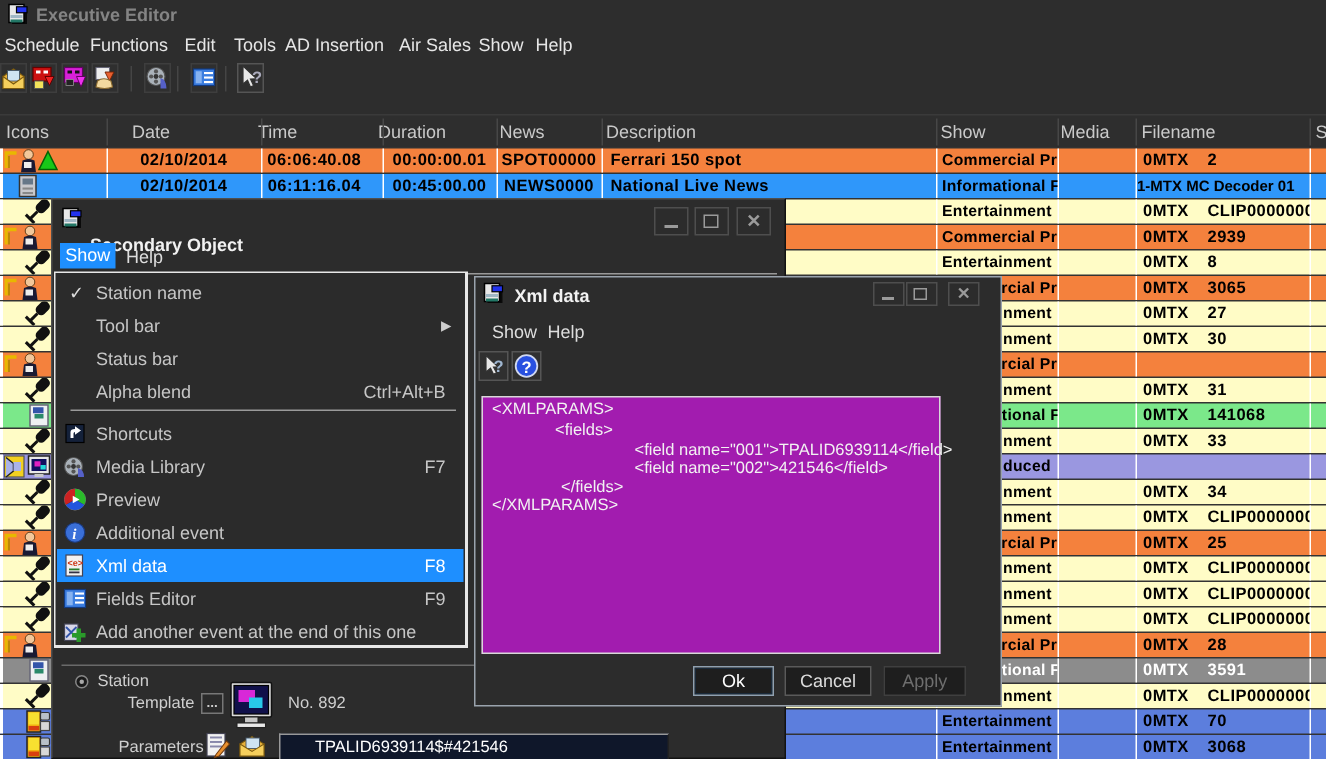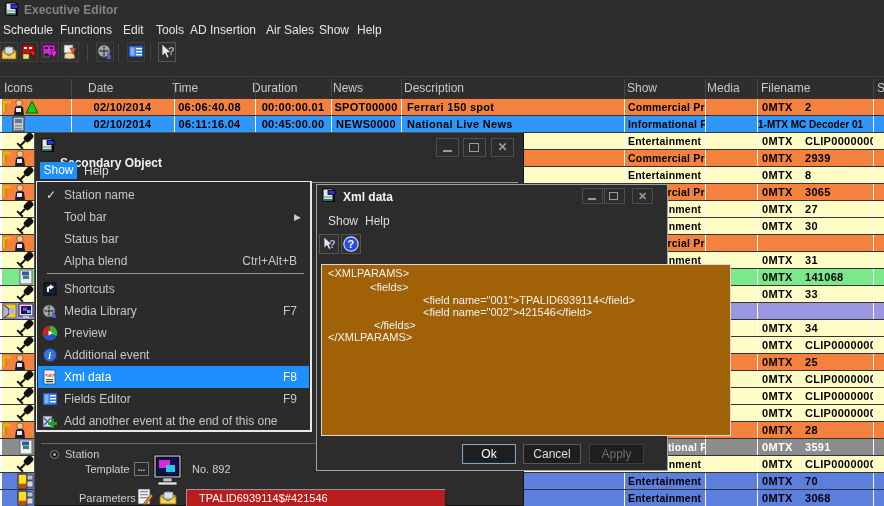--- a/index.html
+++ b/index.html
@@ -46,21 +46,21 @@
 .dtitle{position:absolute;font:bold 12px "Liberation Sans",sans-serif;color:#F2F2F2}
 .dmenu{position:absolute;font-size:12px;color:#DDD}
 
 #dm{position:absolute;left:36px;top:181px;width:276px;height:251px;background:#2B2B2B;border:1px solid #E8E8E8;border-right-width:2px;border-bottom-width:2px;z-index:30}
 .mi{position:absolute;left:1px;width:271px;height:22px;line-height:22px;font-size:12px;color:#C6C6C6;white-space:nowrap}
 .mi b{font-weight:normal;position:absolute;left:26px}
 .sc{position:absolute;right:12px}
 .hi{background:#1E8FFF;color:#FFF}
 .ico{position:absolute;left:4px;top:3px;width:16px;height:16px}
 
-#xbox{position:absolute;left:4px;top:79px;width:410px;height:172px;background:#a16207;border:1px solid #D8D8D8}
+#xbox{position:absolute;left:4px;top:79px;width:306px;height:172px;background:#a21caf;border:1px solid #D8D8D8}
 .xl{position:absolute;height:13px;line-height:13px;font-size:11px;color:#F2F2F2;white-space:nowrap}
 .btn{position:absolute;top:259px;height:20px;background:#1E1E1E;border:1px solid #5A5A5A;color:#DDD;text-align:center;font-size:12px;line-height:18px}
 
 .lbl{position:absolute;font-size:11px;color:#CFCFCF;white-space:nowrap}
 </style></head><body>
 <div id="scr">
 
 <svg class="abs" style="left:5px;top:2px" width="15" height="15" viewBox="0 0 15 15">
       <rect x="3" y="3" width="10" height="11" fill="#0a0a0a"></rect>
       <rect x="1" y="1" width="10" height="12" fill="#E8E8E8" stroke="#000" stroke-width="1"></rect>
@@ -485,21 +485,21 @@
         <rect x="4" y="3" width="8" height="1.3" fill="#88A"></rect>
         <rect x="4" y="6" width="8" height="1.3" fill="#88A"></rect>
         <rect x="4" y="9" width="8" height="1.3" fill="#88A"></rect>
         <path d="M8 15 L15 6 L17 8 L10 16 L7 17 Z" fill="#E89030" stroke="#703808" stroke-width=".7"></path>
       </svg>
  <svg class="abs" style="left:124px;top:355px" width="19" height="18" viewBox="0 0 19 18">
         <polygon points="1,8 9,3 17,8 17,16 1,16" fill="#E8B23C" stroke="#7A5A10" stroke-width=".7"></polygon>
         <rect x="5" y="4" width="9" height="7" fill="#CFE4F2" stroke="#456" stroke-width=".6"></rect>
         <polygon points="1,8 9,13 17,8 17,16 1,16" fill="#F6CF5C" stroke="#7A5A10" stroke-width=".7"></polygon>
       </svg>
- <div class="abs" style="left:151px;top:356px;width:260px;height:18px;background:#b91c1c;border:1px solid #999;border-bottom-color:#222;border-right-color:#222;color:#FFF;font-size:11px;line-height:16px;padding-left:12px">TPALID6939114$#421546</div>
+ <div class="abs" style="left:151px;top:356px;width:260px;height:18px;background:#0f172a;border:1px solid #999;border-bottom-color:#222;border-right-color:#222;color:#FFF;font-size:11px;line-height:16px;padding-left:23px">TPALID6939114$#421546</div>
 </div>
 
 <div id="dm">
 <div class="mi" style="top:2px">
         <span style="position:absolute;left:8px;color:#DDD;font-size:12px">✓</span>
         <b>Station name</b>
       </div>
 <div class="mi" style="top:46px">
         <b>Status bar</b>
       </div>

